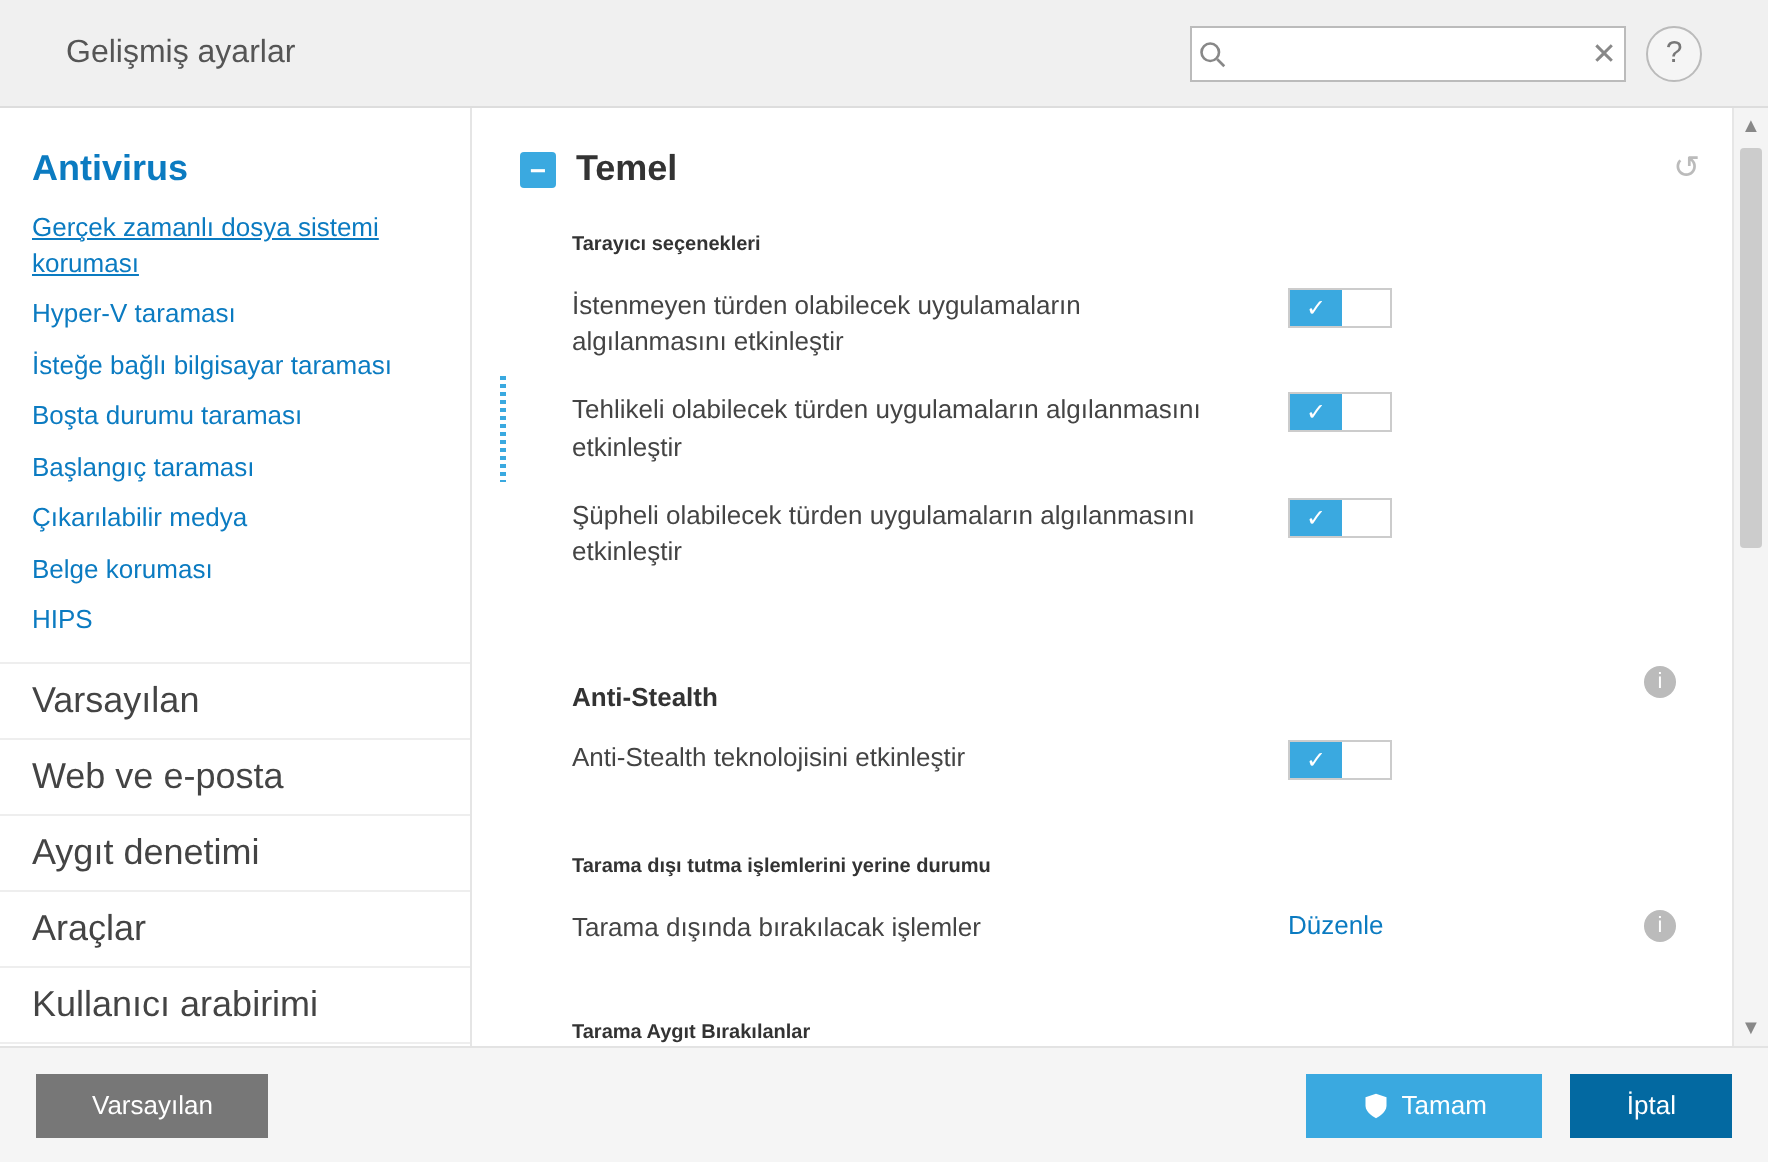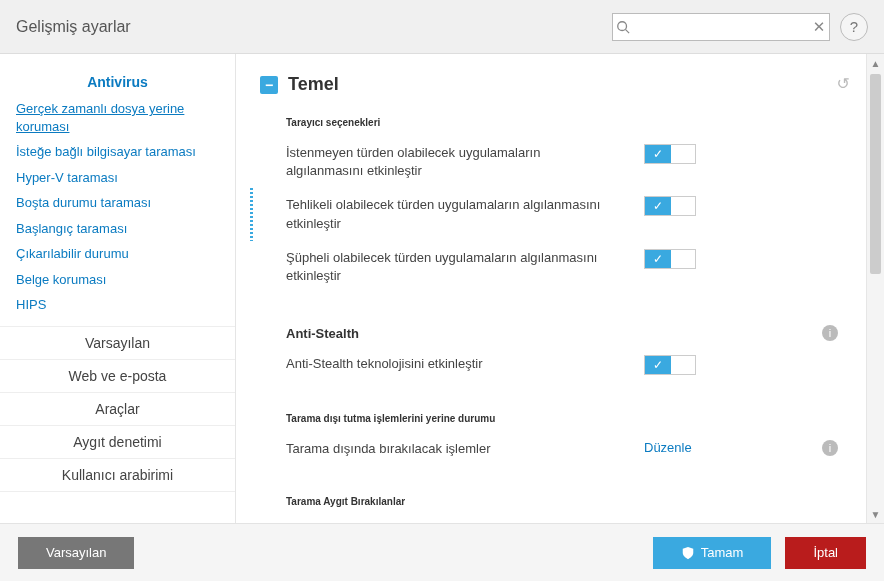--- a/index.html
+++ b/index.html
@@ -12,21 +12,21 @@
   height: 581px;
   overflow: hidden;
   position: relative;
 }
 .header {
   height: 54px;
   background: #f0f0f0;
   border-bottom: 1px solid #ddd;
   display: flex;
   align-items: center;
-  padding: 0 16px;
+  padding: 0 33px;
   justify-content: space-between;
 }
 .header-title {
   font-size: 16px;
   color: #555;
   font-weight: 400;
 }
 .header-right {
   display: flex;
   align-items: center;
@@ -59,25 +59,24 @@
   height: calc(100% - 54px - 58px);
 }
 .sidebar {
   width: 236px;
   border-right: 1px solid #e5e5e5;
   overflow-y:auto;
   padding-top:12px;
 }
 .sidebar .cat {
   padding: 8px 16px;
-  font-size: 14px;
+  font-size: 18px;
   color: #444;
   border-bottom: 1px solid #eee;
   cursor:pointer;
-  text-align:center;
 }
 .sidebar .cat.active {
   color: #0b7bc1;
   font-weight: 600;
   border-bottom:none;
   padding-bottom: 6px;
 }
 .sidebar .sub {
   padding: 4px 16px 4px 16px;
   color: #0b7bc1;
@@ -156,33 +155,33 @@
 .toggle.on .knob { left:0; }
 .check-mark { color:#fff; font-size:12px; }
 .link { color:#0b7bc1; cursor:pointer; }
 .info-icon {
   width:16px; height:16px; border-radius:50%; background:#bbb; color:#fff; font-size:11px; display:inline-flex; align-items:center; justify-content:center; margin-left:auto; cursor:pointer;
 }
 .spacer { height: 18px; }
 .group-head-row {
   display:flex; align-items:center; padding: 14px 22px 6px 36px;
 }
-.group-head-row .group-head-text { font-weight:600; color:#333; font-size:13px; flex:1;}
+.group-head-row .group-head-text { font-weight:600; color:#333; font-size:13px; flex:1;margin-top:16px;}
 .footer {
   position:absolute; bottom:0; left:0; right:0;
   height:58px; background:#f5f5f5; border-top:1px solid #e3e3e3;
   display:flex; align-items:center; padding: 0 18px; gap:14px;margin-top:24px;
 }
 .btn {
   height:32px; padding: 0 28px; display:flex; align-items:center; justify-content:center;
   font-size:13px; cursor:pointer; border:none; color:#fff;
 }
 .btn-default { background:#777; }
 .btn-primary { background:#3aa9e0; display:flex; gap:6px; align-items:center;}
-.btn-cancel { background:#b91c1c; }
+.btn-cancel { background:#0369a1; }
 .footer .spacer-flex { flex:1; }
 .shield-icon { width:14px; height:14px; }
 </style>
 </head>
 <body>
 
 <div class="header">
   <div class="header-title">Gelişmiş ayarlar</div>
   <div class="header-right">
     <div class="search-box">
@@ -196,33 +195,33 @@
       <span class="search-clear">✕</span>
     </div>
     <div class="help-btn">?</div>
   </div>
 </div>
 
 <div class="body">
   <div class="sidebar">
     <div class="cat active">Antivirus</div>
     <div class="subs">
-      <div class="sub selected">Gerçek zamanlı dosya yerine koruması</div>
+      <div class="sub selected">Gerçek zamanlı dosya sistemi koruması</div>
+      <div class="sub">Hyper-V taraması</div>
       <div class="sub">İsteğe bağlı bilgisayar taraması</div>
-      <div class="sub">Hyper-V taraması</div>
       <div class="sub">Boşta durumu taraması</div>
       <div class="sub">Başlangıç taraması</div>
-      <div class="sub">Çıkarılabilir durumu</div>
+      <div class="sub">Çıkarılabilir medya</div>
       <div class="sub">Belge koruması</div>
       <div class="sub">HIPS</div>
     </div>
     <div class="cat">Varsayılan</div>
     <div class="cat">Web ve e-posta</div>
+    <div class="cat">Aygıt denetimi</div>
     <div class="cat">Araçlar</div>
-    <div class="cat">Aygıt denetimi</div>
     <div class="cat">Kullanıcı arabirimi</div>
   </div>
 
   <div class="content-wrap">
     <div class="content">
       <div class="section-head">
         <div class="collapse-box">−</div>
         <div class="section-title">Temel</div>
         <span class="reset-icon">↺</span>
       </div>

